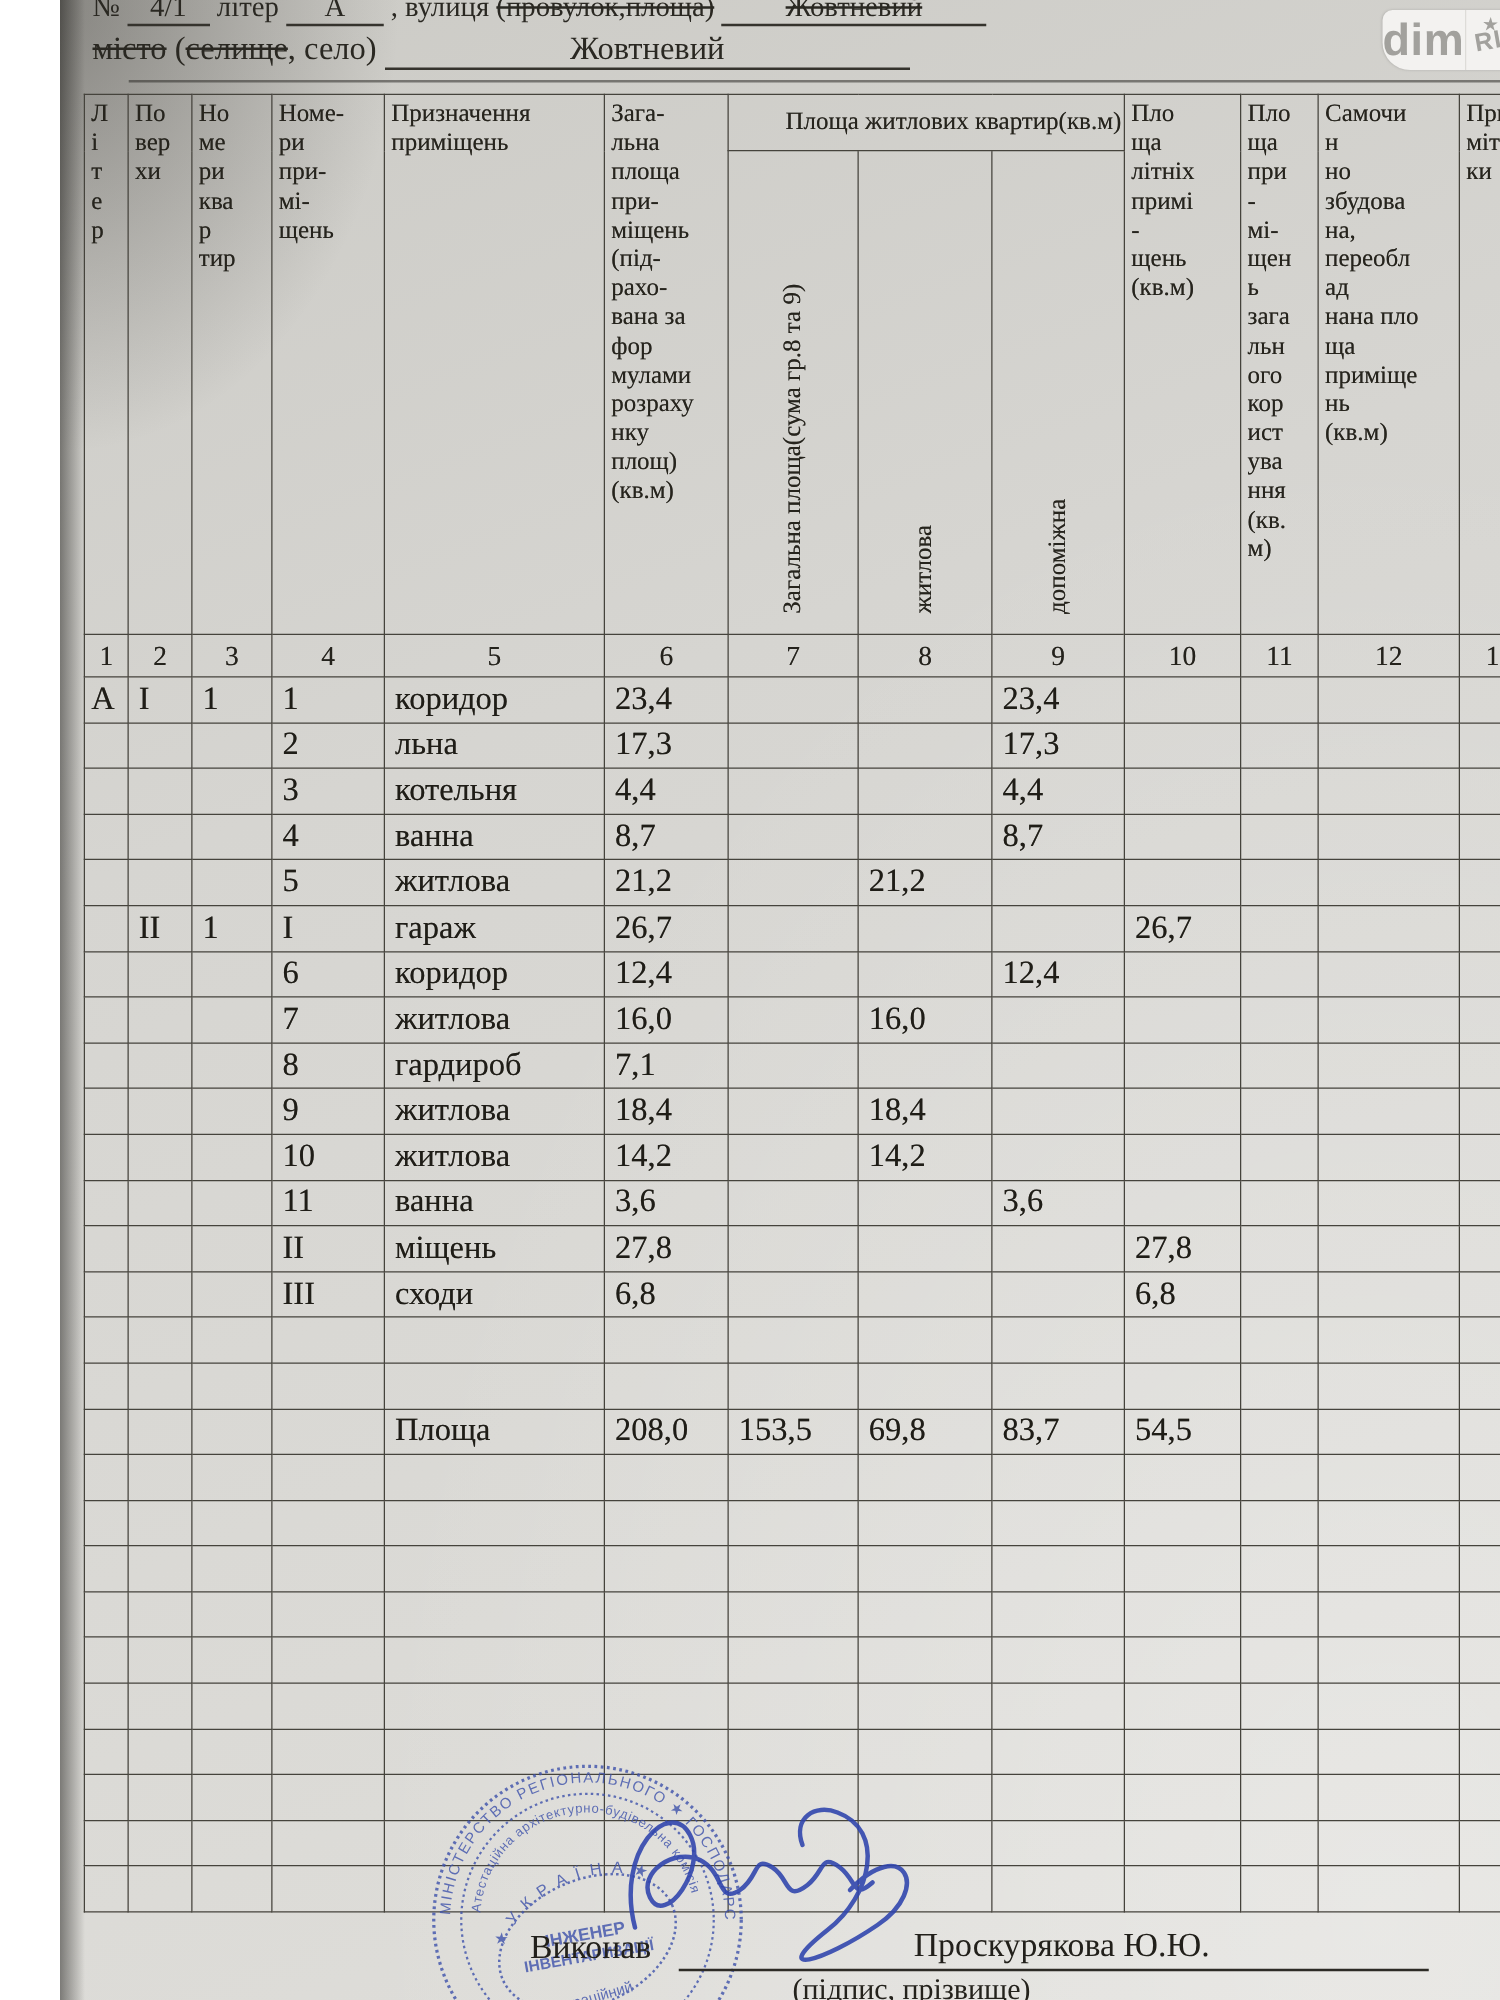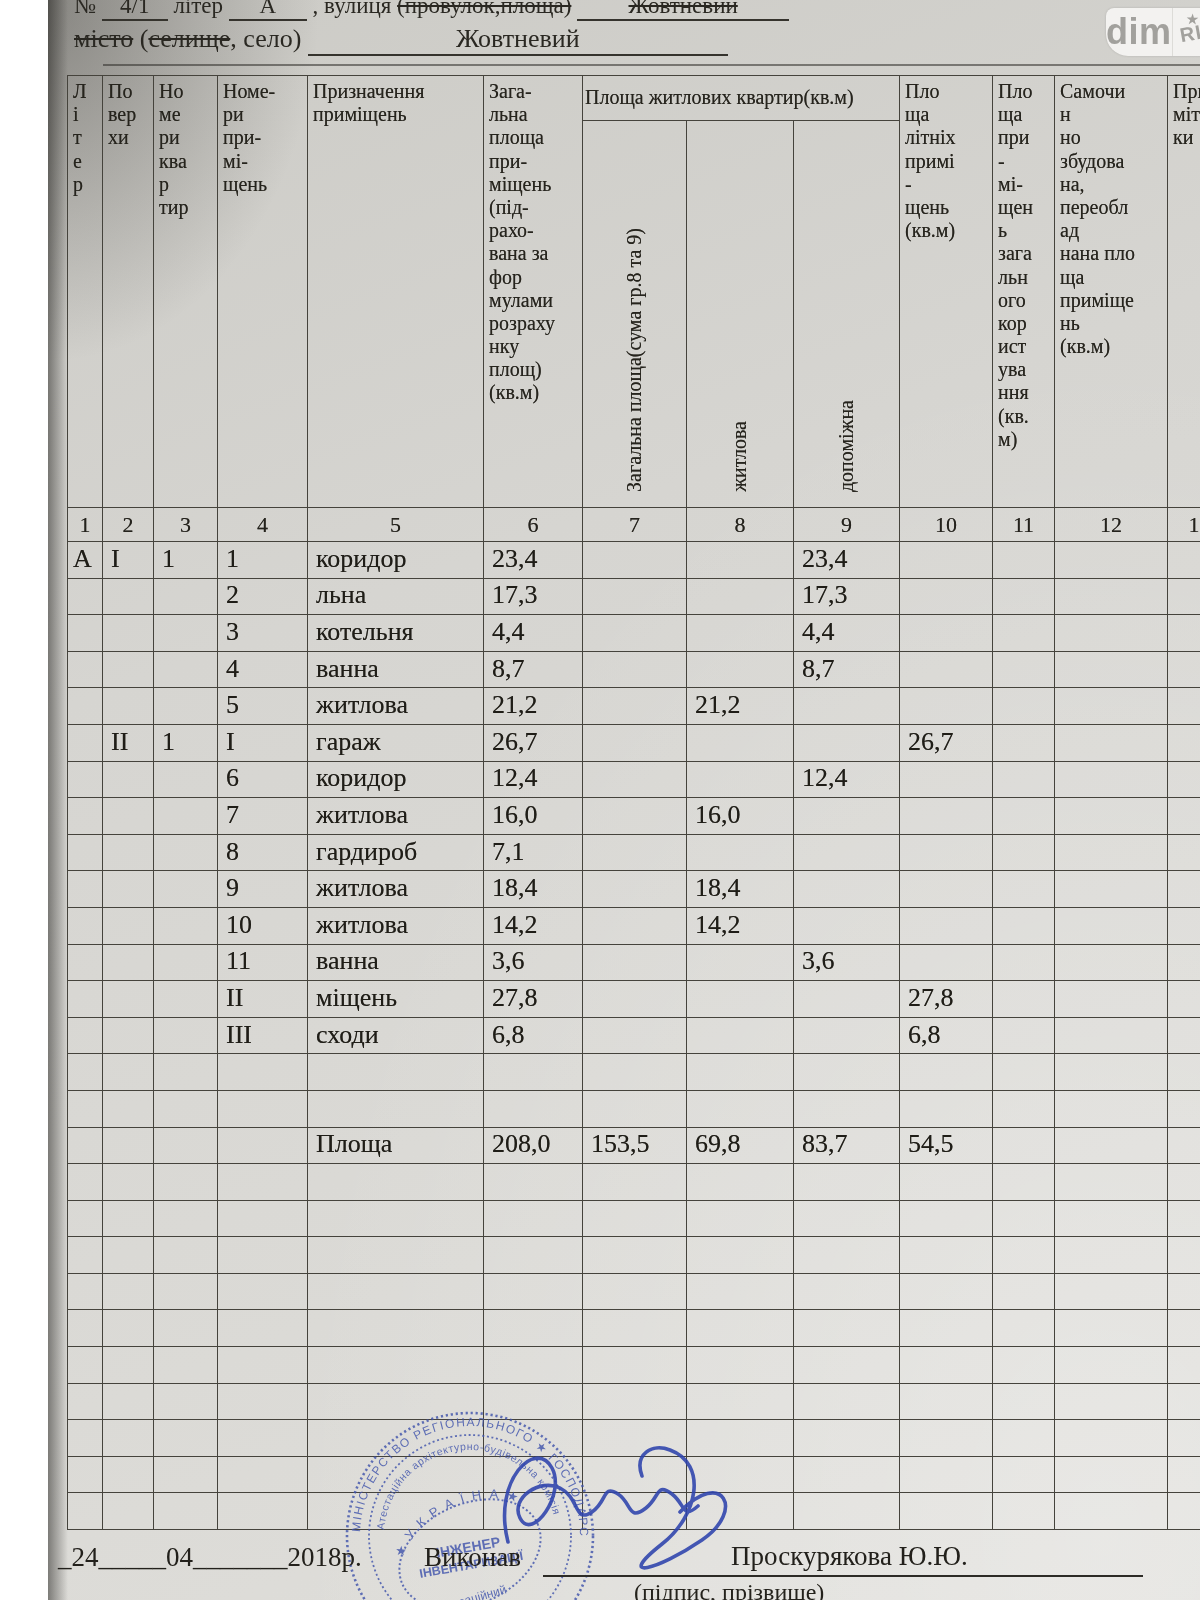--- a/index.html
+++ b/index.html
@@ -23,21 +23,21 @@
     font-family:"Liberation Sans",sans-serif;color:#a2a19d;}
   .badge .dim{flex:1;text-align:center;font-size:36px;font-weight:bold;letter-spacing:0.5px;}
   .badge .sep{width:1.5px;height:48px;background:#dddcd8;}
   .badge .ria{flex:0.9;text-align:center;font-size:20px;font-weight:bold;transform:rotate(-10deg);position:relative;letter-spacing:1px;}
   .badge .star{position:absolute;top:-10px;left:16px;font-size:13px;transform:rotate(12deg);}
   
   table.tbl{position:absolute;left:19px;top:75px;width:1164px;border-collapse:collapse;table-layout:fixed;}
   .tbl th,.tbl td{border:1.6px solid #45433c;}
   .tbl thead th{font-weight:normal;font-size:20px;line-height:1.16;text-align:left;vertical-align:top;
     padding:4px 2px 0 5px;white-space:pre-line;color:#26241d;}
-  .tbl th.group{text-align:left;vertical-align:middle;padding:2px;white-space:normal;}
+  .tbl th.group{text-align:right;vertical-align:middle;padding:2px;white-space:normal;}
   .tbl th.vcell{vertical-align:bottom;text-align:center;padding:0 0 10px 0;}
   .vtext{display:inline-block;writing-mode:vertical-rl;transform:rotate(180deg);font-size:20px;white-space:nowrap;}
   .tbl tr.hr1{height:45px;}
   .tbl tr.hr2{height:387px;}
   .tbl tr.hr3 td{height:33px;font-size:22px;text-align:center;vertical-align:middle;padding:0;}
   .tbl tbody td{height:33.6px;font-size:26px;line-height:1;vertical-align:middle;
     padding:0 0 2px 8px;color:#1f1d17;overflow:hidden;white-space:nowrap;}
   .tbl tbody td.c1{padding-left:5px;}
   .tbl{ text-shadow:0 0 0.5px rgba(40,38,34,0.65);}
   
@@ -624,18 +624,17 @@
     </g>
   </svg>
 
   <svg class="signature" viewBox="0 0 280 176">
     <g fill="none" stroke="#2e43ad" stroke-width="3.6" stroke-linecap="round">
       <path d="M24,118 C8,56 52,14 68,44 C82,70 48,118 36,94 C26,74 56,54 76,64 C96,74 90,100 108,88 C124,77 118,60 134,70 C148,79 144,98 162,84 C176,73 172,58 188,70 C202,81 198,96 214,82"></path>
       <path d="M196,88 C238,44 262,86 218,116 C174,146 130,158 178,120 C214,92 224,40 186,26 C168,19 150,30 158,52"></path>
     </g>
   </svg>
 
-  <div class="f-date">_24_____04_______2018р.</div>
   <div class="f-exec">Виконав</div>
   <div class="f-line"></div>
   <div class="f-name">Проскурякова Ю.Ю.</div>
   <div class="f-caption">(підпис, прізвище)</div>
 </div>
 
 </body></html>

